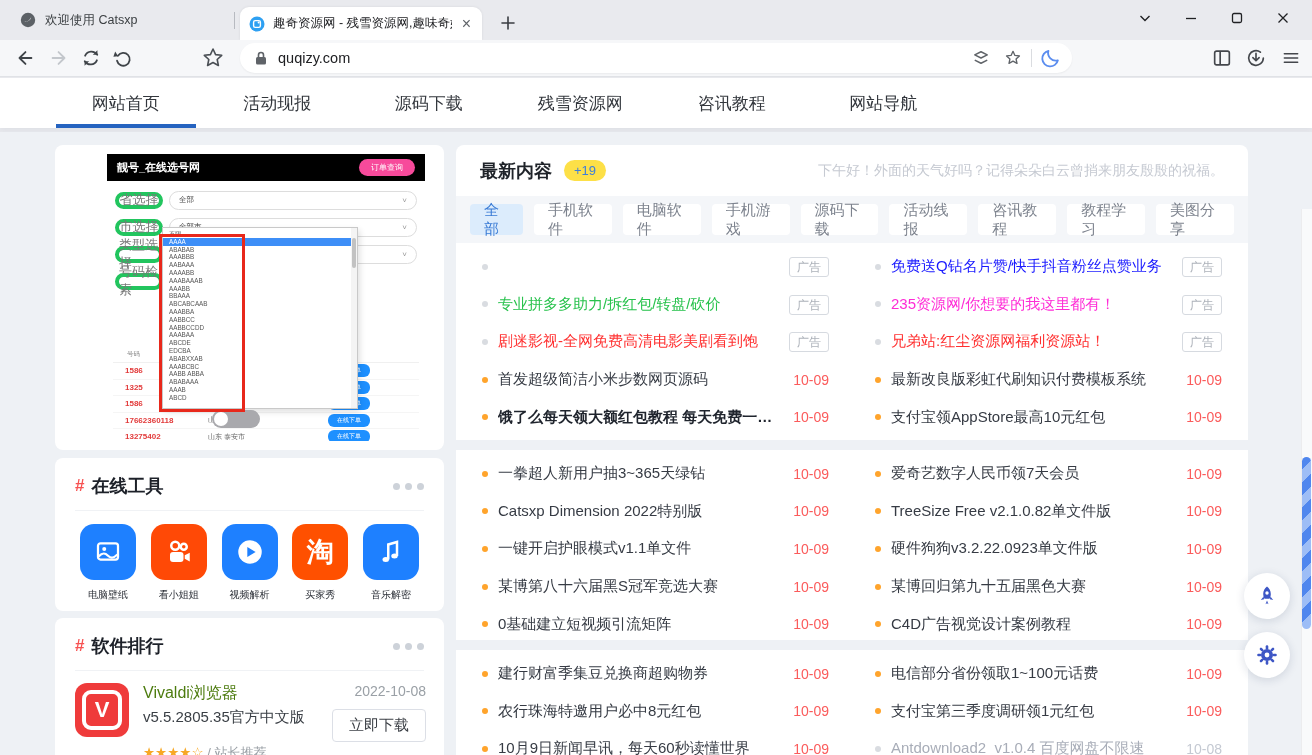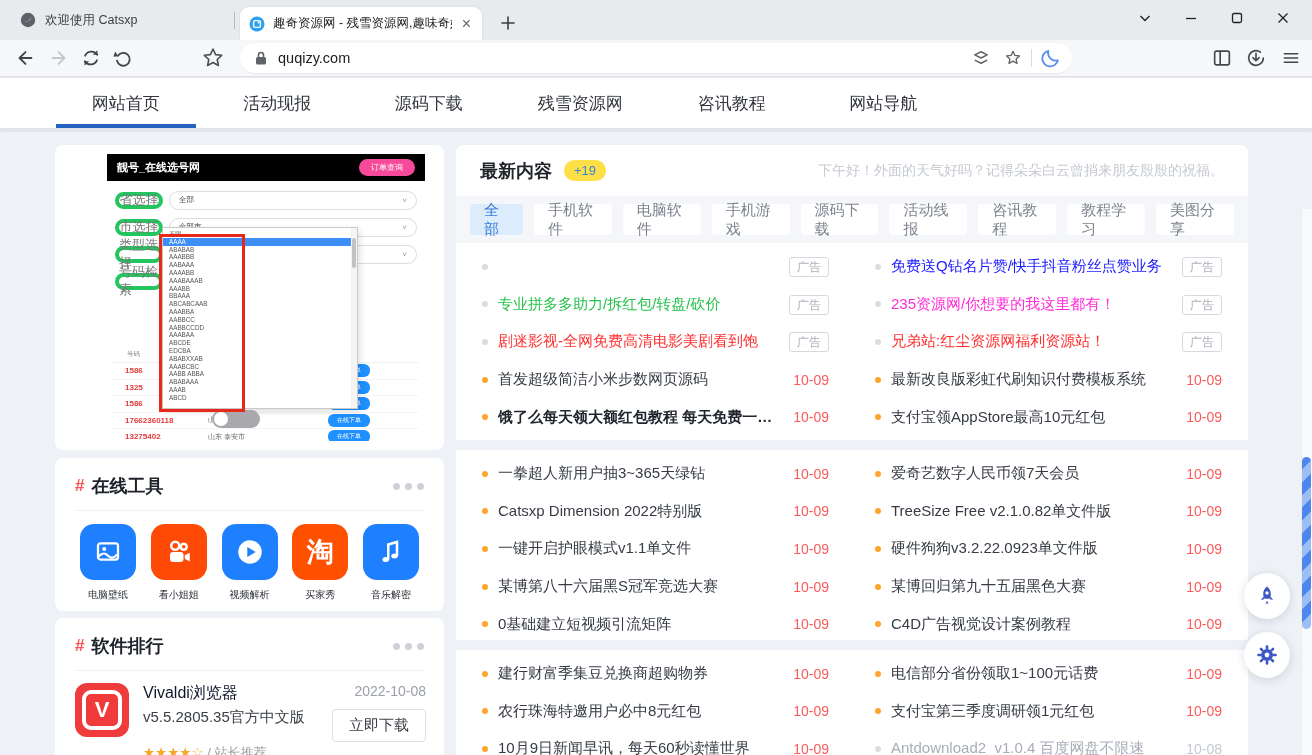--- a/index.html
+++ b/index.html
@@ -74,21 +74,21 @@
   .tile { width:56px; height:56px; border-radius:14px; display:flex; align-items:center; justify-content:center; color:#fff; }
   .tile .tao { font-size:27px; font-weight:bold; color:#fff; }
   .tool-label { margin-top:8px; font-size:10px; color:#2a2e36; white-space:nowrap; }
 
   .card-rank { left:55px; top:486px; width:389px; height:160px; border-radius:8px 8px 0 0; overflow:hidden; }
   .rank-item { display:flex; padding:12px 18px 0 20px; position:relative; }
   .viv { width:54px; height:54px; border-radius:12px; background:#ef3b3b; position:relative; flex:none; }
   .viv::before { content:""; position:absolute; inset:7px; border:4px solid #fff; border-radius:9px; }
   .viv-v { position:absolute; inset:0; display:flex; align-items:center; justify-content:center; color:#fff; font-size:22px; font-weight:bold; }
   .rank-info { margin-left:14px; flex:1; }
-  .rank-name { font-size:16px; color:#0f172a; }
+  .rank-name { font-size:16px; color:#4d7c0f; }
   .rank-ver { font-size:15px; color:#3a3f45; margin-top:4px; }
   .rank-stars { margin-top:17px; font-size:13.5px; color:#f7a825; }
   .rank-note { color:#9aa0a6; font-size:13px; }
   .rank-side { position:absolute; right:18px; top:12px; text-align:right; }
   .rank-date { font-size:14px; color:#9aa0a6; }
   .rank-btn { margin-top:10px; border:1px solid #dcdfe6; border-radius:4px; font-size:15px; color:#3b3f45; padding:6px 16px; background:#fff; display:inline-block; }
 
   
   .card-newhead { left:456px; top:13px; width:792px; height:51px; border-radius:8px 8px 0 0; display:flex; align-items:center; padding:0 24px; }
   .new-title { font-size:18px; font-weight:bold; color:#1f2329; }

